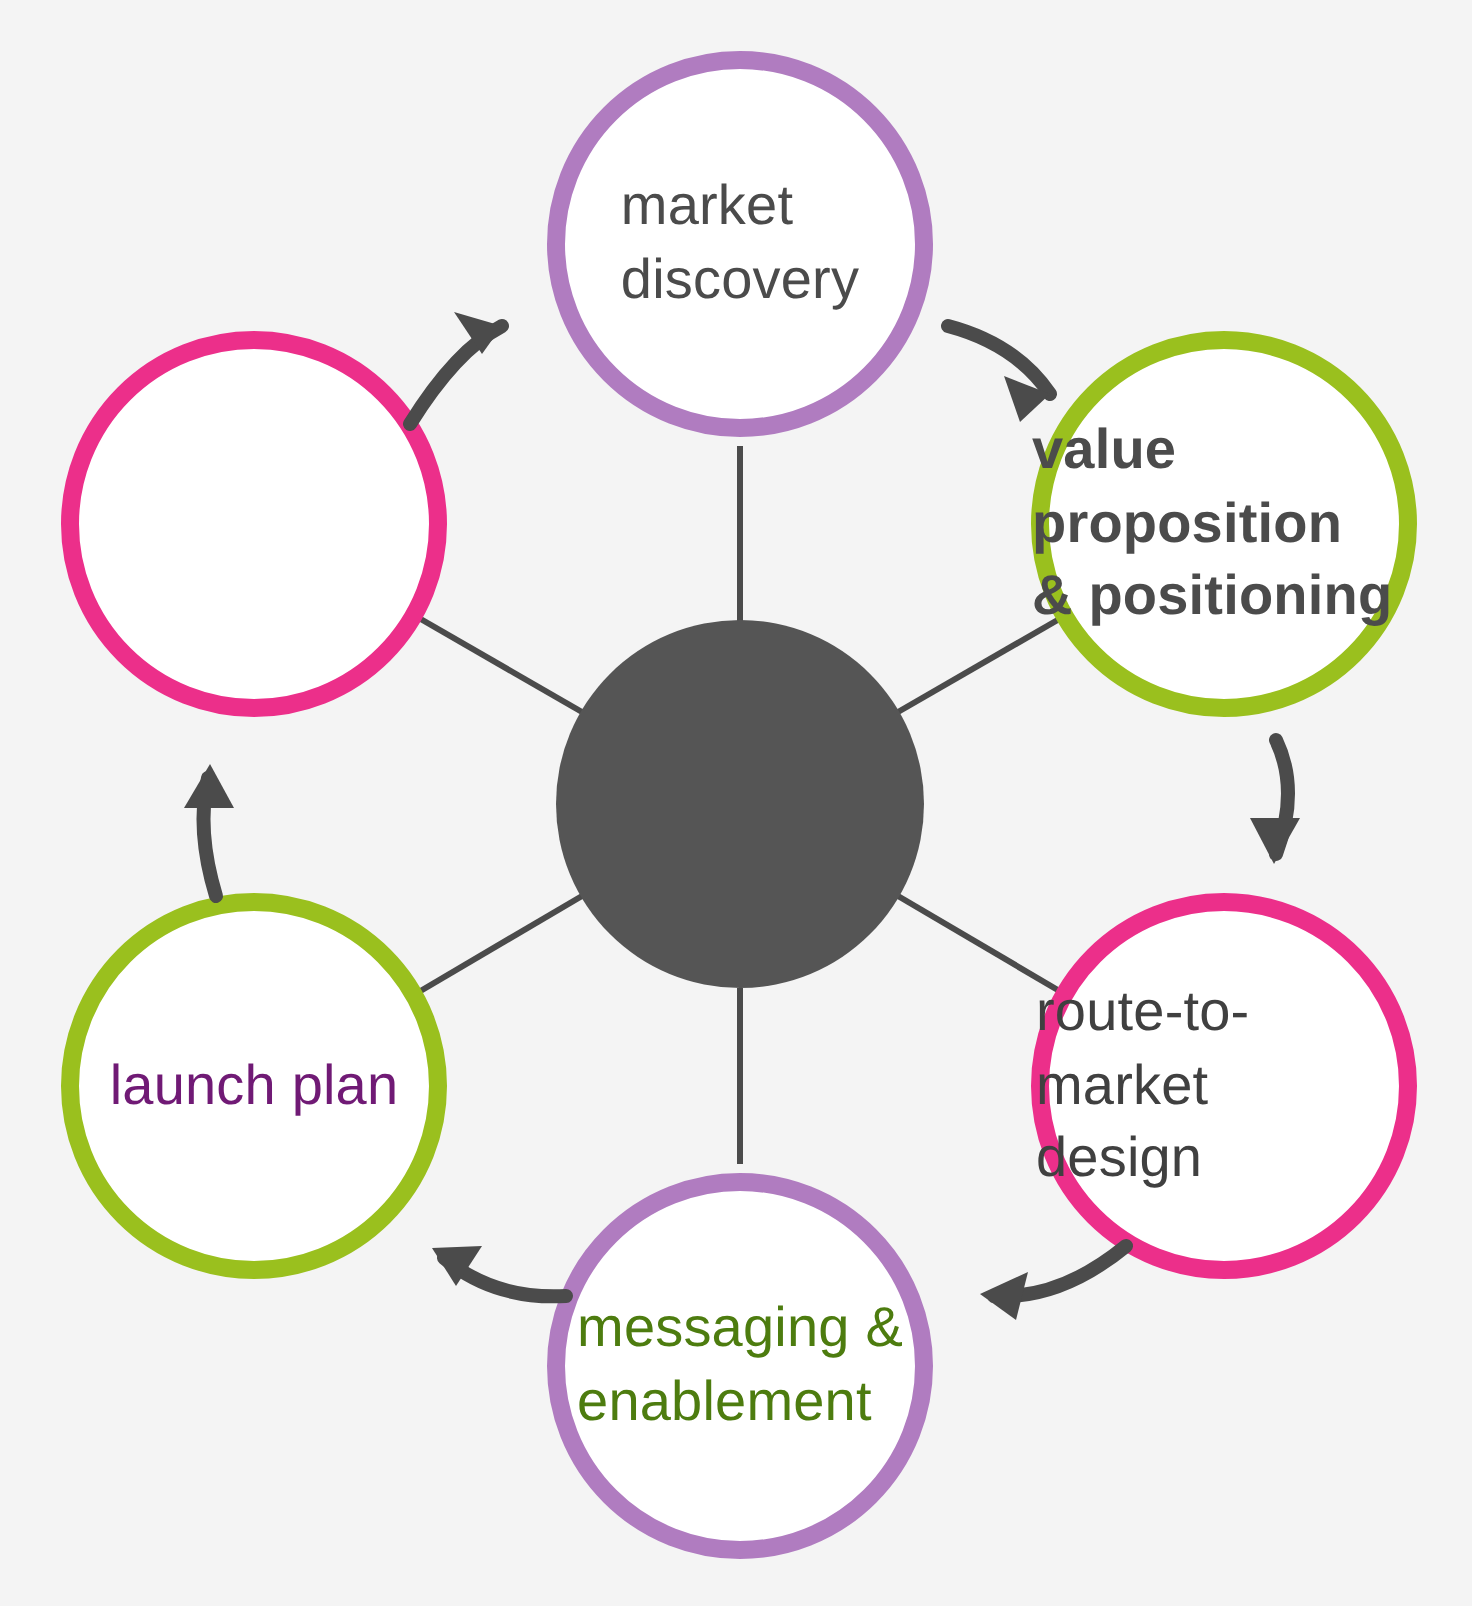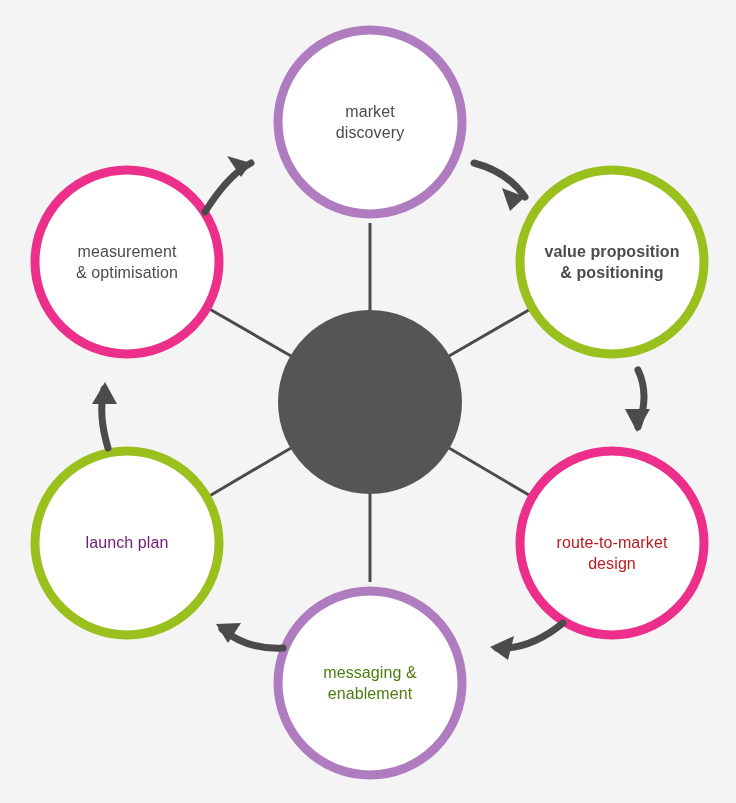--- a/index.html
+++ b/index.html
@@ -24,23 +24,22 @@
     left: 0;
     width: 736px;
     height: 803px;
     display: block;
   }
   .node-label {
     position: absolute;
     display: flex;
     align-items: center;
     justify-content: center;
-    text-align: center;
     color: #4b4b4b;
-    font-size: 16px;
+    font-size: 28px;
     line-height: 1.32;
     letter-spacing: 0.1px;
     pointer-events: none;
     white-space: pre-line;
   }
 </style>
 </head>
 <body style="background: rgb(244, 244, 244);">
 
 <div id="diagram-root">
@@ -100,24 +99,22 @@
       </g>
     </g>
   </svg>
 
   <div class="node-label" style="left: 278px; top: 30px; width: 184px; height: 184px; color: rgb(75, 75, 75);">market
 discovery</div>
 
   <div class="node-label" style="left: 516px; top: 170px; width: 192px; height: 184px; color: rgb(75, 75, 75); font-weight: bold;">value proposition
 &amp; positioning</div>
 
-  <div class="node-label" style="left: 518px; top: 461px; width: 188px; height: 184px; color: #b91c1c;">route-to-market
+  <div class="node-label" style="left: 518px; top: 451px; width: 188px; height: 184px; color: #404040;">route-to-market
 design</div>
 
   <div class="node-label" style="left: 278px; top: 591px; width: 184px; height: 184px; color: #4d7c0f;">messaging &amp;
 enablement</div>
 
   <div class="node-label" style="left: 35px; top: 451px; width: 184px; height: 184px; color: #701a75;">launch plan</div>
 
-  <div class="node-label" style="left: 31px; top: 170px; width: 192px; height: 184px; color: rgb(75, 75, 75);">measurement
-&amp; optimisation</div>
 
 </div>
 
 </body></html>

